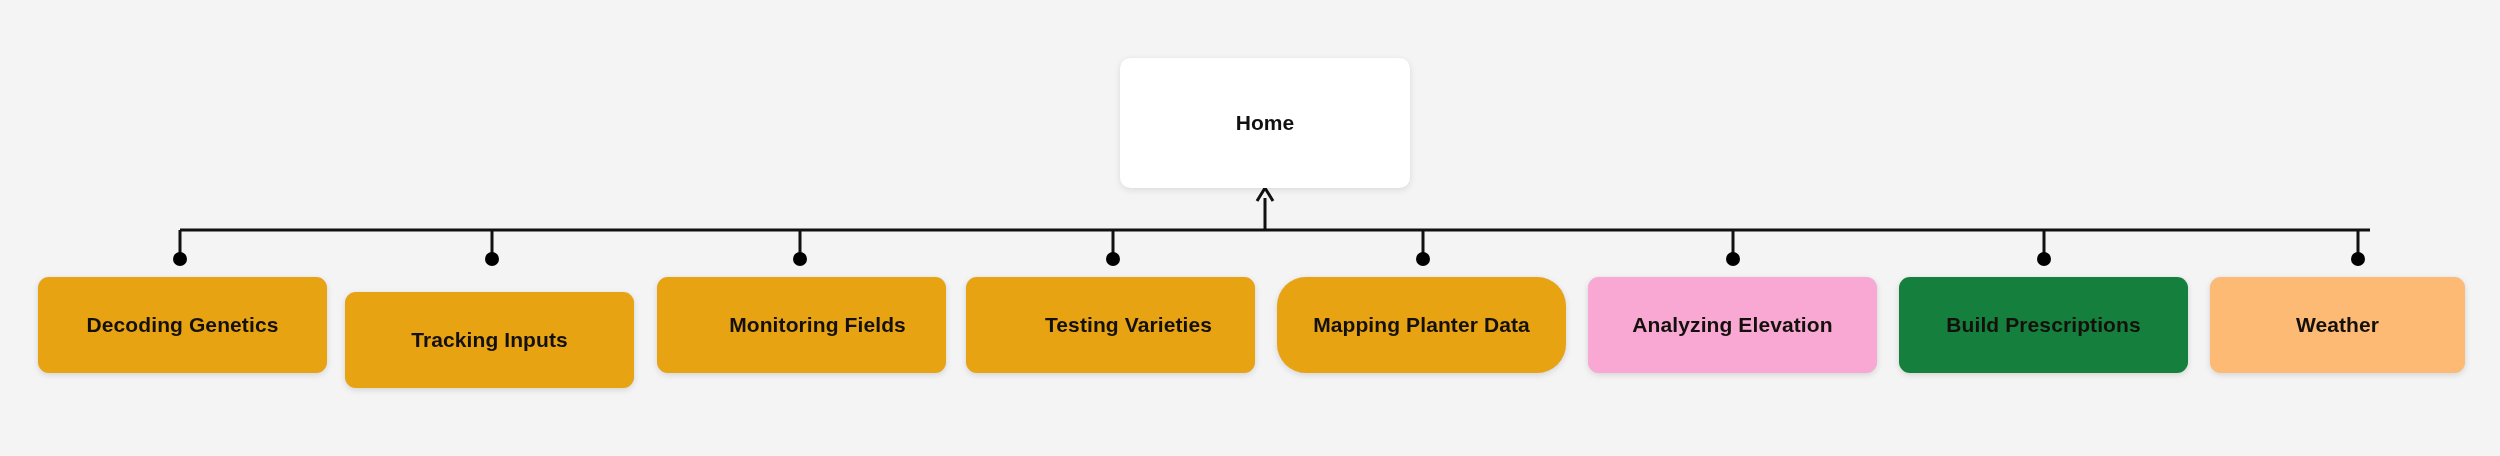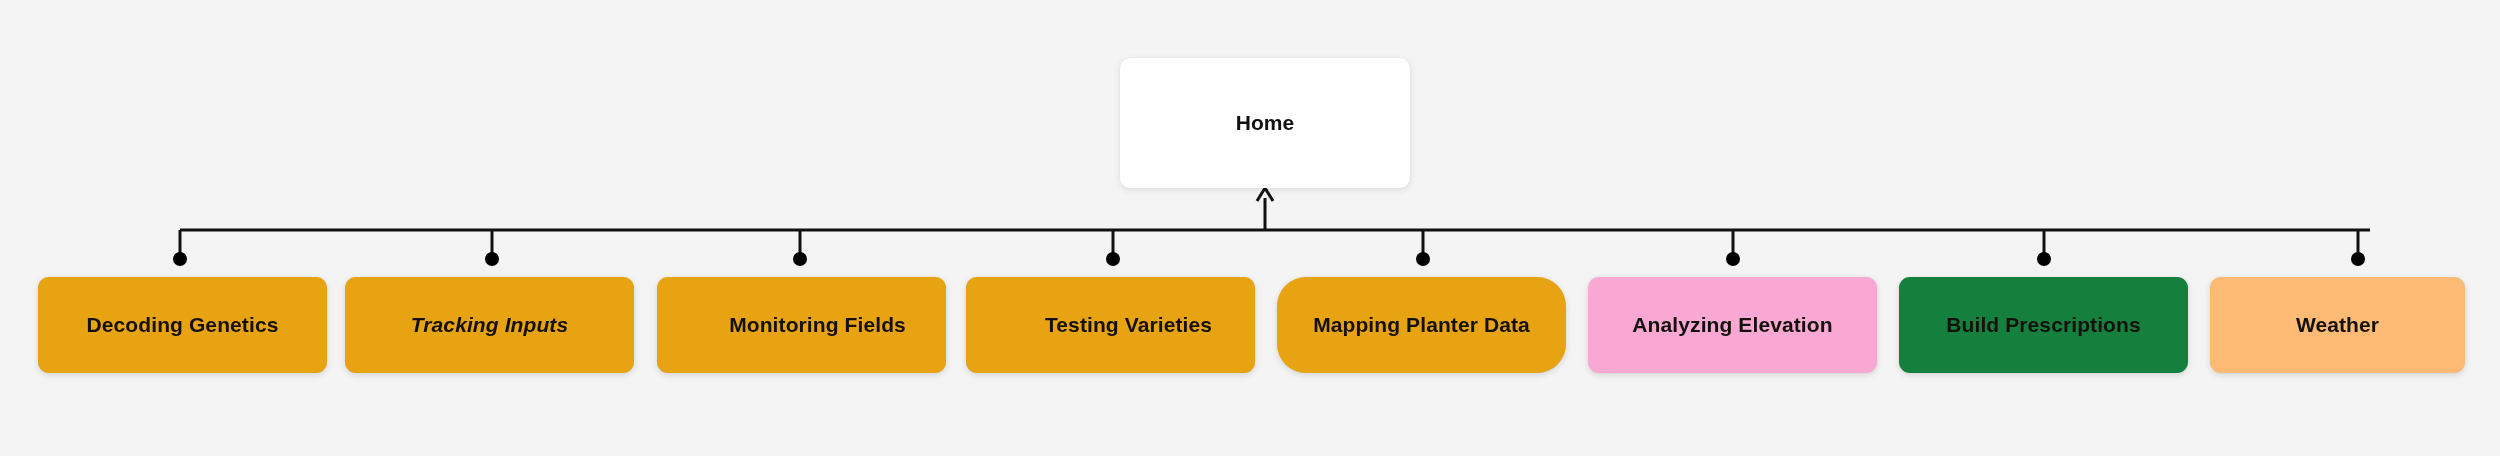--- a/index.html
+++ b/index.html
@@ -100,21 +100,21 @@
     </svg>
 
   <div class="root-node" id="root-node" style="left: 1120px; top: 58px; width: 290px; height: 130px; background: rgb(255, 255, 255);">
     <span class="root-label" style="color: rgb(17, 17, 17);">Home</span>
   </div>
 
   <div id="children-layer">
       <div class="child-node" style="left: 38px; top: 277px; width: 289px; height: 96px; background: rgb(232, 163, 19);">
         <span class="child-label" style="color: rgb(20, 17, 12);">Decoding Genetics</span>
       </div>
-      <div class="child-node" style="left: 345px; top: 277px; width: 289px; height: 96px; background: rgb(232, 163, 19); font-style: italic;">
+      <div class="child-node" style="left: 345px; top: 292px; width: 289px; height: 96px; background: rgb(232, 163, 19);">
         <span class="child-label" style="color: rgb(20, 17, 12);">Tracking Inputs</span>
       </div>
       <div class="child-node" style="left: 657px; top: 277px; width: 289px; height: 96px; background: rgb(232, 163, 19); padding-left: 32px;">
         <span class="child-label" style="color: rgb(20, 17, 12);">Monitoring Fields</span>
       </div>
       <div class="child-node" style="left: 966px; top: 277px; width: 289px; height: 96px; background: rgb(232, 163, 19); padding-left: 36px;">
         <span class="child-label" style="color: rgb(20, 17, 12);">Testing Varieties</span>
       </div>
       <div class="child-node" style="left: 1277px; top: 277px; width: 289px; height: 96px; background: rgb(232, 163, 19); border-radius: 29px;">
         <span class="child-label" style="color: rgb(20, 17, 12);">Mapping Planter Data</span>

